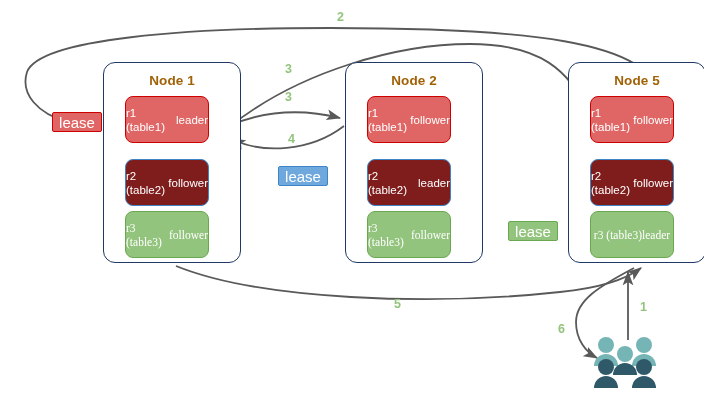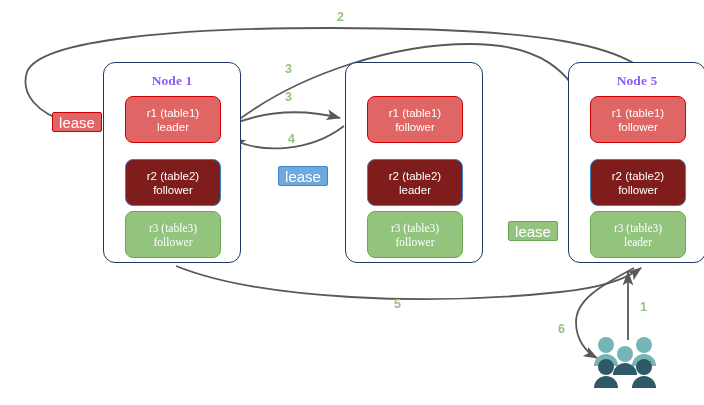--- a/index.html
+++ b/index.html
@@ -29,34 +29,32 @@
     box-sizing: border-box;
     border: 1.6px solid #1f3864;
     border-radius: 12px;
     background: #ffffff;
     z-index: 2;
   }
   .node-title {
     text-align: center;
     font-size: 13.5px;
     font-weight: bold;
-    color: #8b5cf6;
+    color: #a16207;
     margin-top: 10px;
     letter-spacing: 0.1px;
-    font-family: Liberation Serif, serif;
   }
   .replica {
     position: absolute;
     left: 21px;
-    width: 96px;
+    width: 84px;
     height: 47px;
     box-sizing: border-box;
     border-radius: 8px;
     display: flex;
-    flex-direction: column;
     align-items: center;
     justify-content: center;
     color: #ffffff;
     font-size: 11.5px;
     line-height: 14px;
   }
   .replica .l1, .replica .l2 { display: block; }
   .rep-red   { background: #e06666; border: 1.4px solid #cc0000; }
   .rep-blue  { background: #7f1d1d; border: 1.4px solid #3d85c6; }
   .rep-green { background: #93c47d; border: 1.4px solid #6aa84f; font-family: Liberation Serif, serif; }
@@ -124,20 +122,21 @@
         <div class="replica rep-blue" style="top: 96px;">
           <span class="l1">r2 (table2)</span>
           <span class="l2">follower</span>
         </div>
         <div class="replica rep-green" style="top: 148px;">
           <span class="l1">r3 (table3)</span>
           <span class="l2">follower</span>
         </div>
       </div>
       <div class="node" style="left: 345px; top: 62px; width: 138px; height: 201px;">
+        <div class="node-title">Node 2</div>
         <div class="replica rep-red" style="top: 33px;">
           <span class="l1">r1 (table1)</span>
           <span class="l2">follower</span>
         </div>
         <div class="replica rep-blue" style="top: 96px;">
           <span class="l1">r2 (table2)</span>
           <span class="l2">leader</span>
         </div>
         <div class="replica rep-green" style="top: 148px;">
           <span class="l1">r3 (table3)</span>

